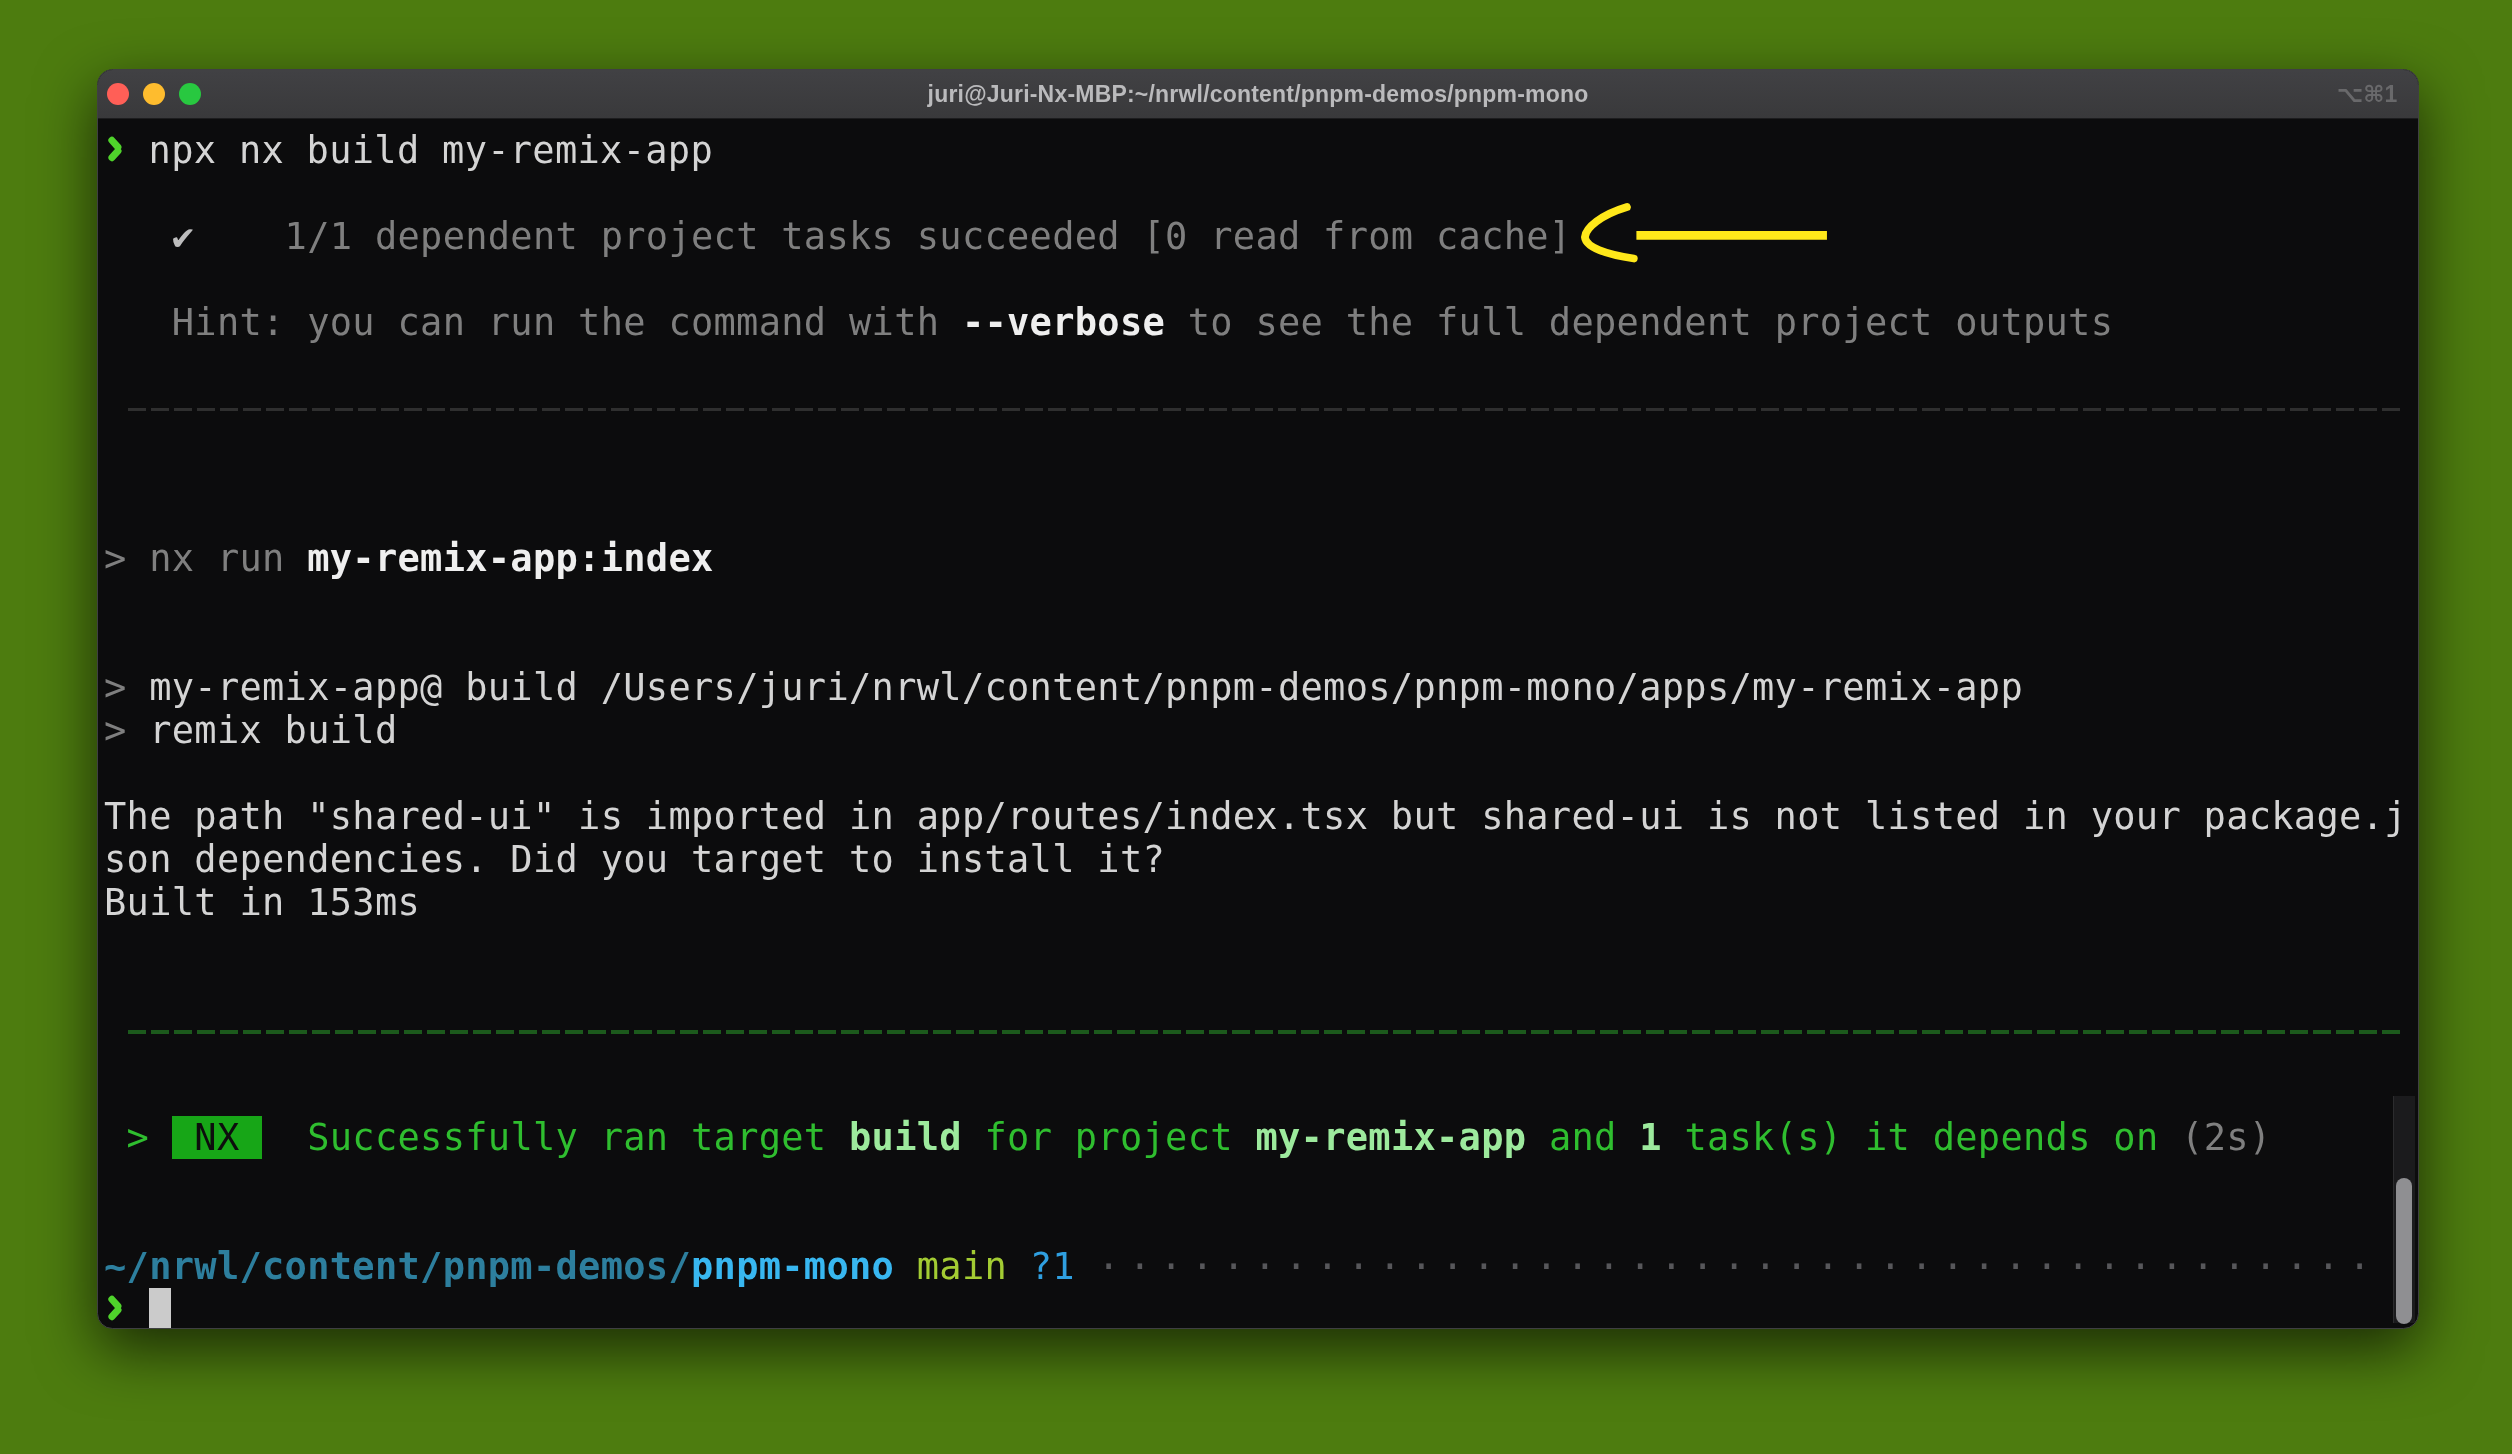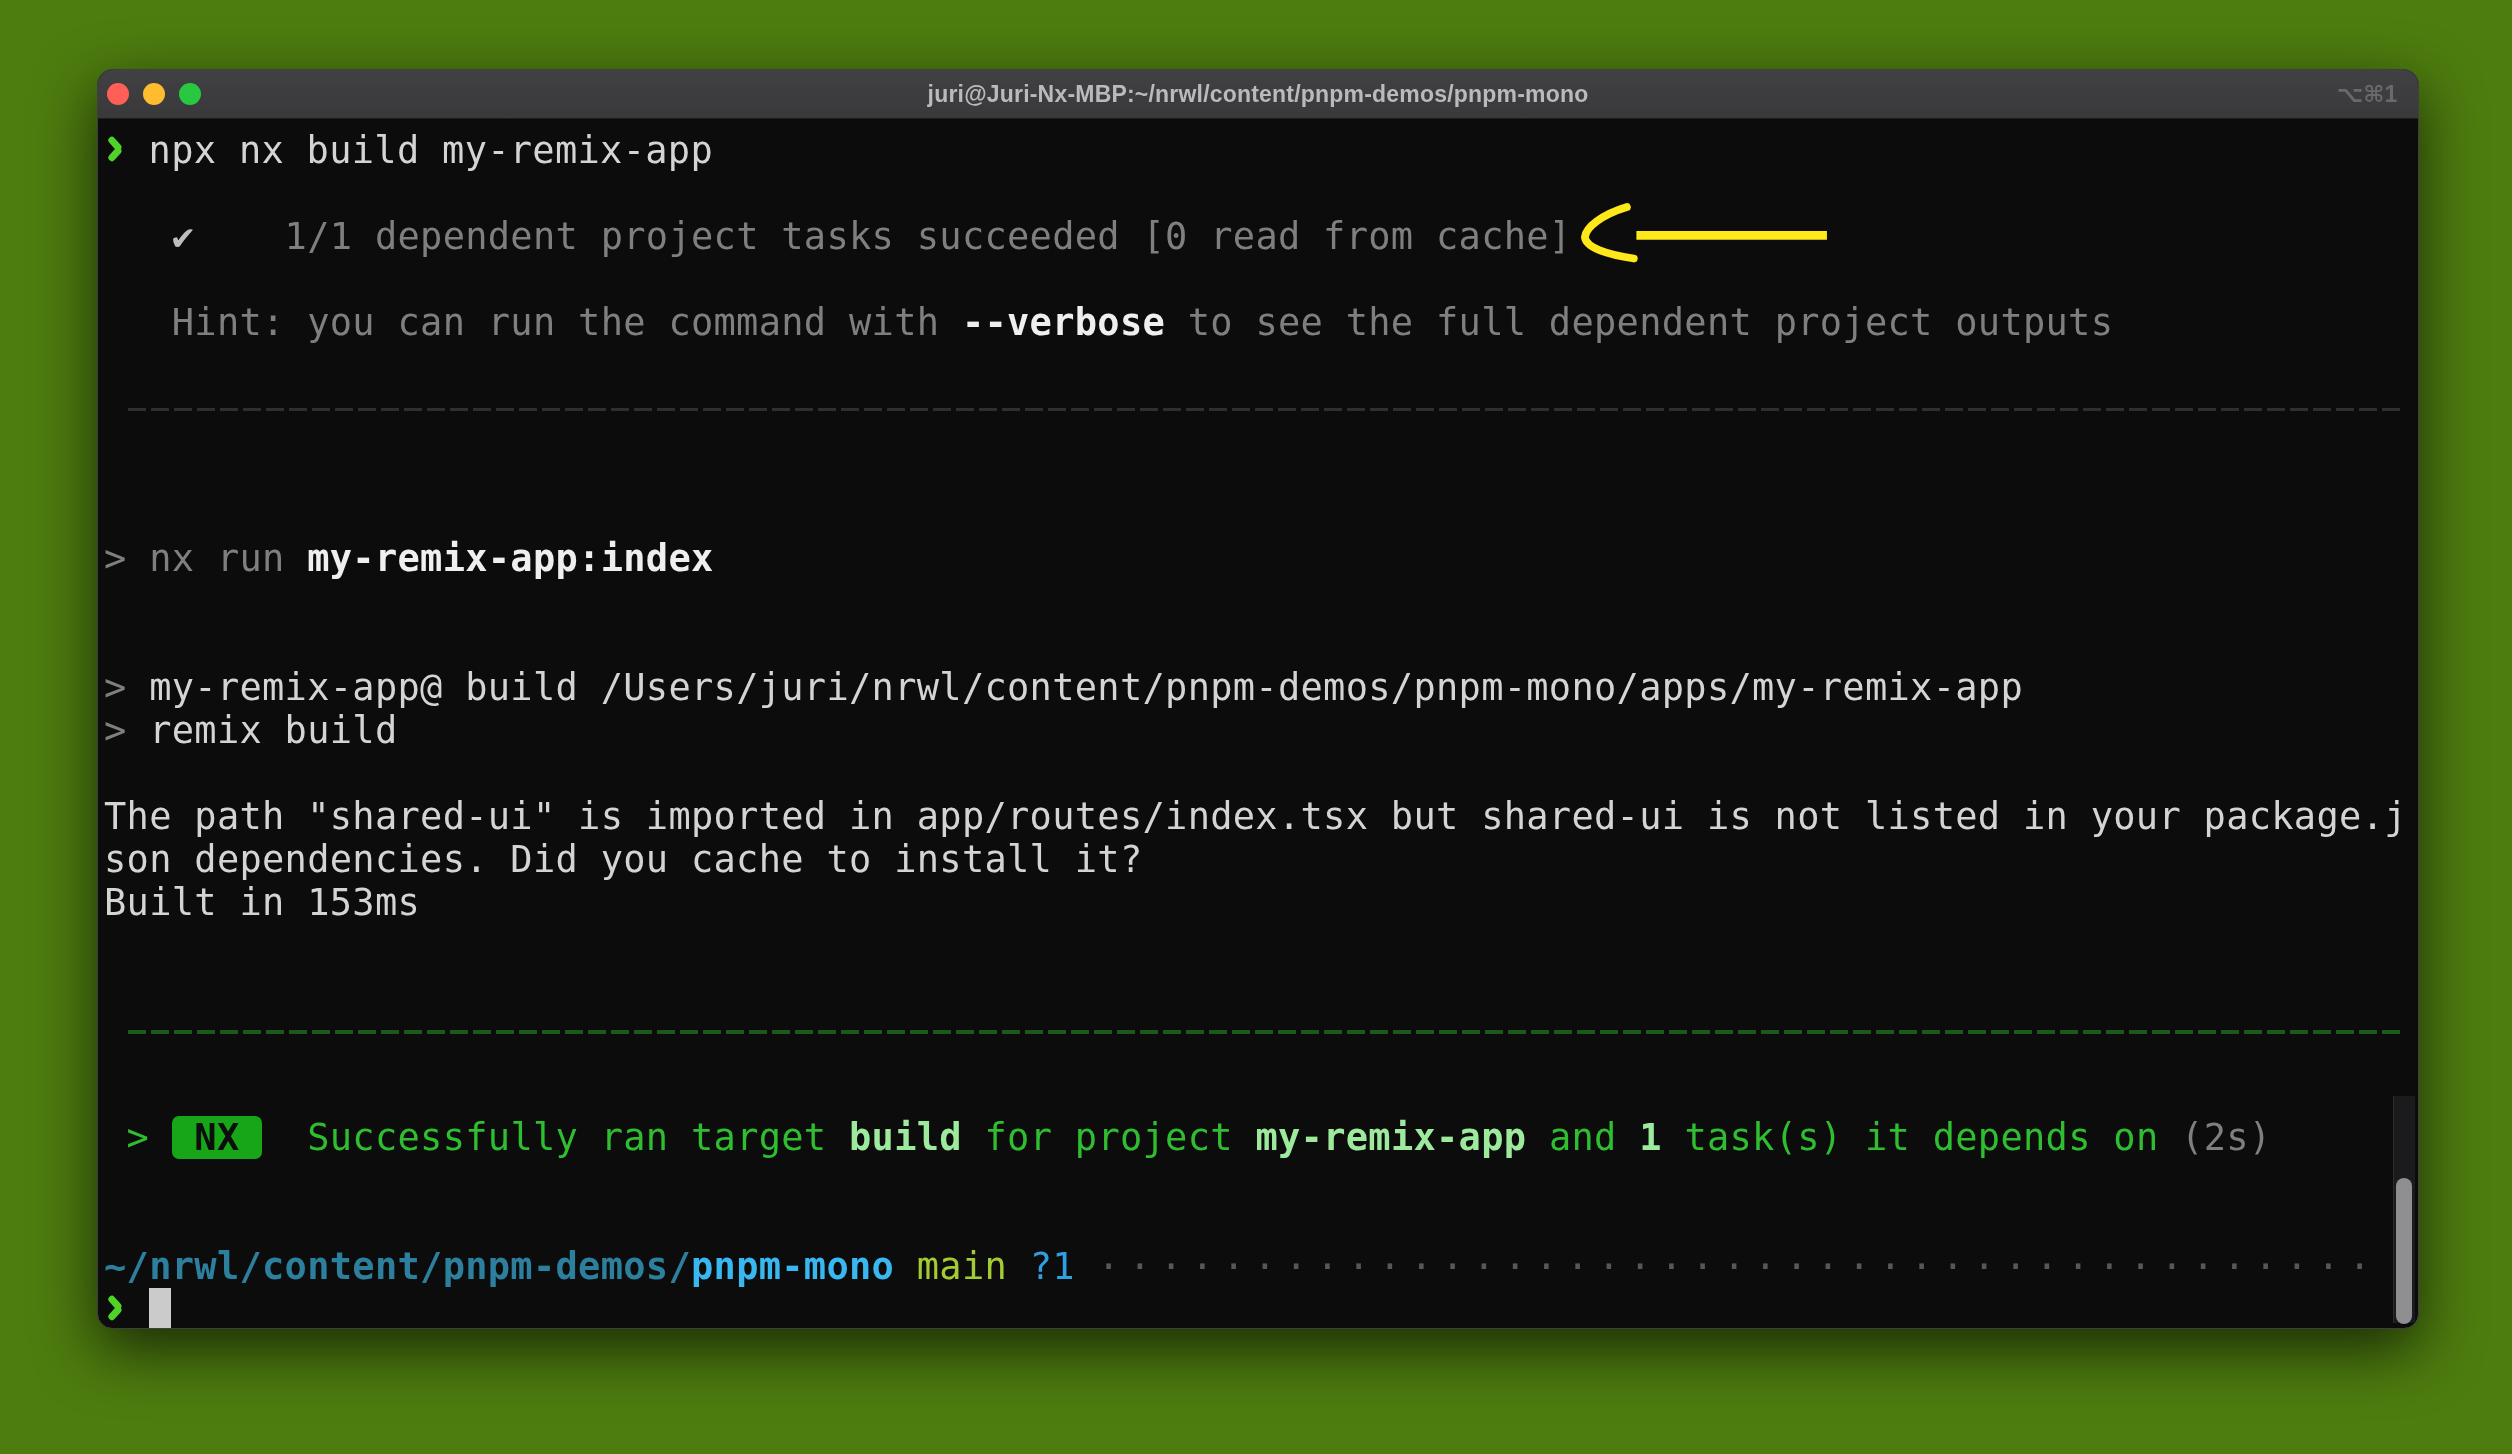--- a/index.html
+++ b/index.html
@@ -24,21 +24,21 @@
             font-weight:bold;font-size:23px;}
   
   .screen{position:absolute;left:0;top:49px;right:0;bottom:0;padding:10px 0 0 6px;}
   .trow{height:43px;line-height:43px;font-size:37px;letter-spacing:0.3px;white-space:pre;color:var(--fg);}
   .seg-fg{color:var(--fg);}
   .seg-gray{color:var(--gray);}
   .seg-check{color:var(--check);}
   .seg-white-bold{color:var(--white);font-weight:bold;}
   .seg-green{color:var(--green);}
   .seg-green-bold{color:var(--green-bold);font-weight:bold;}
-  .seg-badge{background:var(--nx-badge);color:#0d0d0d;font-weight:bold;border-radius:7px;margin-top:32px;}
+  .seg-badge{background:var(--nx-badge);color:#0d0d0d;font-weight:normal;border-radius:0;margin-top:32px;}
   .seg-path{color:var(--path);font-weight:bold;}
   .seg-path-bright{color:var(--path-bright);font-weight:bold;}
   .seg-branch{color:var(--branch);}
   .seg-git{color:var(--git);}
   .seg-dots{color:var(--dots);letter-spacing:9px;}
   .sep{height:3.4px;margin:20.6px 15.5px 0 24px;}
   .sep-gray{background:repeating-linear-gradient(90deg,var(--sep-gray) 0 18px,transparent 18px 23px);}
   .sep-green{background:repeating-linear-gradient(90deg,var(--sep-green) 0 18px,transparent 18px 23px);}
   .chev{position:relative;display:inline-block;width:22px;height:43px;vertical-align:top;}
   .chev::before,.chev::after{content:"";position:absolute;left:2.6px;width:15.5px;height:6.9px;
@@ -81,21 +81,21 @@
         <div class="trow"><div class="sep sep-gray"></div></div>
         <div class="trow"></div>
         <div class="trow"></div>
         <div class="trow"><span class="seg-gray">&gt; nx run </span><span class="seg-white-bold">my-remix-app:index</span></div>
         <div class="trow"></div>
         <div class="trow"></div>
         <div class="trow"><span class="seg-gray">&gt; </span><span class="seg-fg">my-remix-app@ build /Users/juri/nrwl/content/pnpm-demos/pnpm-mono/apps/my-remix-app</span></div>
         <div class="trow"><span class="seg-gray">&gt; </span><span class="seg-fg">remix build</span></div>
         <div class="trow"></div>
         <div class="trow"><span class="seg-fg">The path "shared-ui" is imported in app/routes/index.tsx but shared-ui is not listed in your package.j</span></div>
-        <div class="trow"><span class="seg-fg">son dependencies. Did you cache to install it?</span></div>
+        <div class="trow"><span class="seg-fg">son dependencies. Did you target to install it?</span></div>
         <div class="trow"><span class="seg-fg">Built in 153ms</span></div>
         <div class="trow"></div>
         <div class="trow"></div>
         <div class="trow"><div class="sep sep-green"></div></div>
         <div class="trow"></div>
         <div class="trow"><span class="seg-green"> &gt; </span><span class="seg-badge"> NX </span><span class="seg-green">  Successfully ran target </span><span class="seg-green-bold">build</span><span class="seg-green"> for project </span><span class="seg-green-bold">my-remix-app</span><span class="seg-green"> and </span><span class="seg-green-bold">1</span><span class="seg-green"> task(s) it depends on </span><span class="seg-gray">(2s)</span></div>
         <div class="trow"></div>
         <div class="trow"></div>
         <div class="trow"><span class="seg-path">~/nrwl/content/pnpm-demos/</span><span class="seg-path-bright">pnpm-mono</span><span class="seg-fg"> </span><span class="seg-branch">main</span><span class="seg-fg"> </span><span class="seg-git">?1</span><span class="seg-fg"> </span><span class="seg-dots">·········································</span></div>
         <div class="trow"><span class="chev"></span><span class="seg-fg"> </span><span class="cursor"></span></div>

